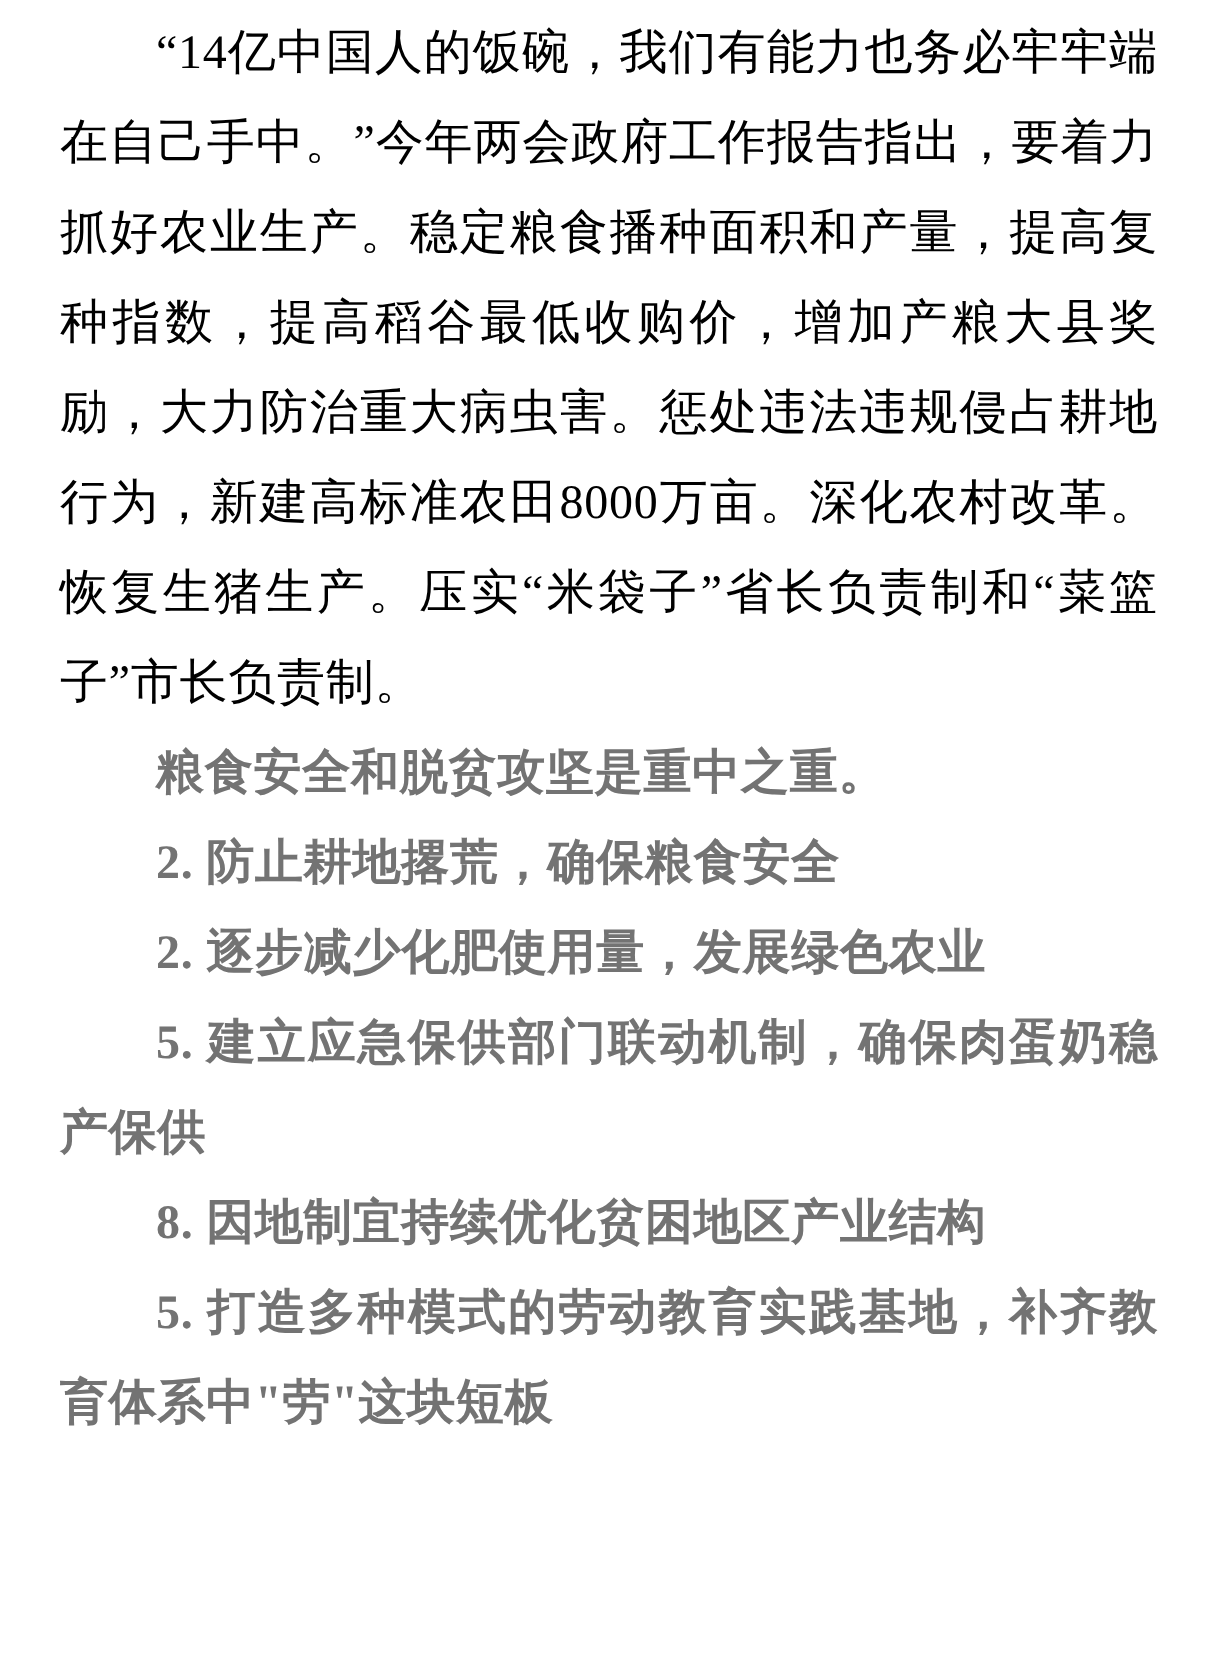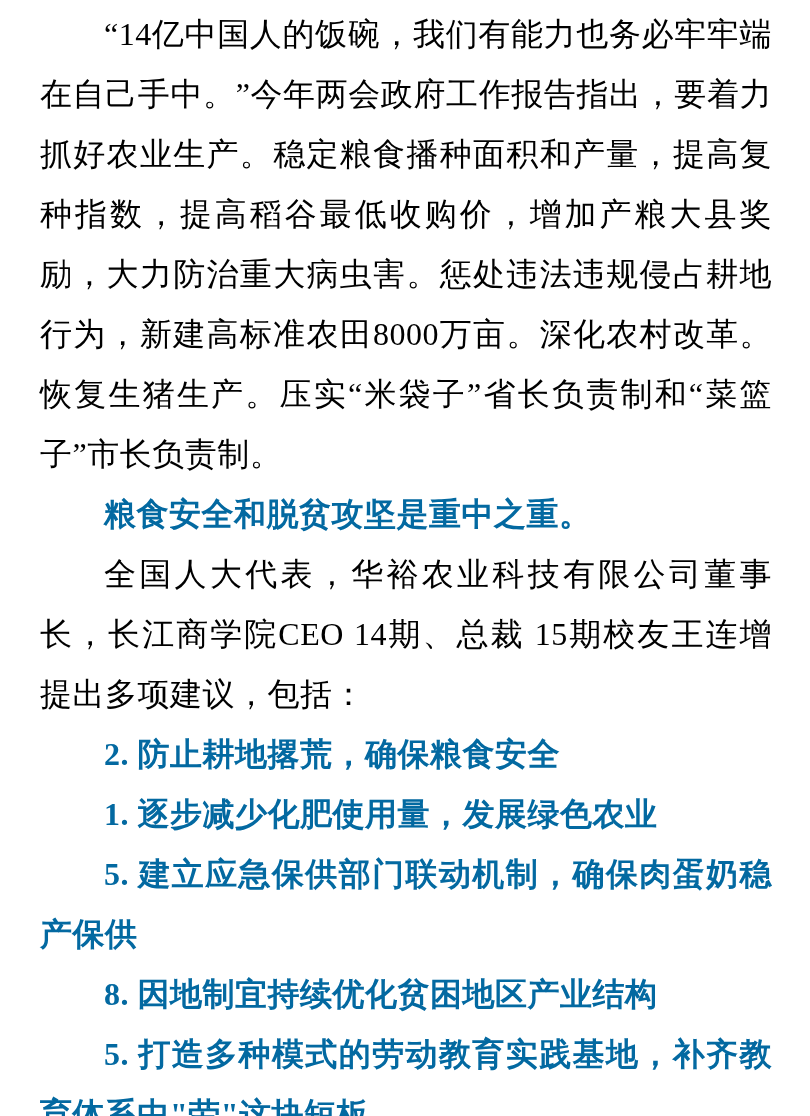--- a/index.html
+++ b/index.html
@@ -23,36 +23,35 @@
     margin: 0;
     font-size: 32px;
     line-height: 60px;
     text-indent: 2em;
     text-align: justify;
     letter-spacing: 0.5px;
     word-break: break-all;
     font-family: Liberation Serif, serif;
   }
   .article p.highlight {
-    color: #0369a1;
+    color: #737373;
     font-weight: bold;
   }
 </style>
 </head>
 <body>
 
 <div class="article">
   <p>“14亿中国人的饭碗，我们有能力也务必牢牢端在自己手中。”今年两会政府工作报告指出，要着力抓好农业生产。稳定粮食播种面积和产量，提高复种指数，提高稻谷最低收购价，增加产粮大县奖励，大力防治重大病虫害。惩处违法违规侵占耕地行为，新建高标准农田8000万亩。深化农村改革。恢复生猪生产。压实“米袋子”省长负责制和“菜篮子”市长负责制。</p>
 
   <p class="highlight">粮食安全和脱贫攻坚是重中之重。</p>
 
-  <p>全国人大代表，华裕农业科技有限公司董事长，长江商学院CEO 14期、总裁 15期校友王连增提出多项建议，包括：</p>
 
   <p class="highlight">2. 防止耕地撂荒，确保粮食安全</p>
 
-  <p class="highlight">1. 逐步减少化肥使用量，发展绿色农业</p>
+  <p class="highlight">2. 逐步减少化肥使用量，发展绿色农业</p>
 
   <p class="highlight">5. 建立应急保供部门联动机制，确保肉蛋奶稳产保供</p>
 
   <p class="highlight">8. 因地制宜持续优化贫困地区产业结构</p>
 
   <p class="highlight">5. 打造多种模式的劳动教育实践基地，补齐教育体系中"劳"这块短板</p>
 </div>
 
 </body></html>

